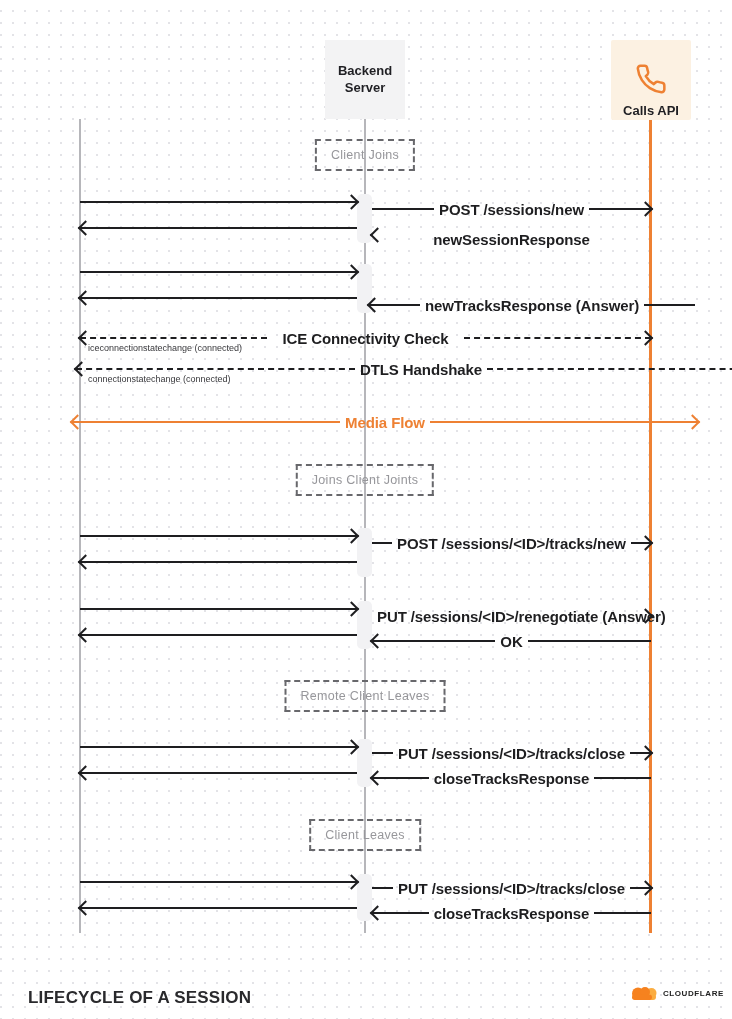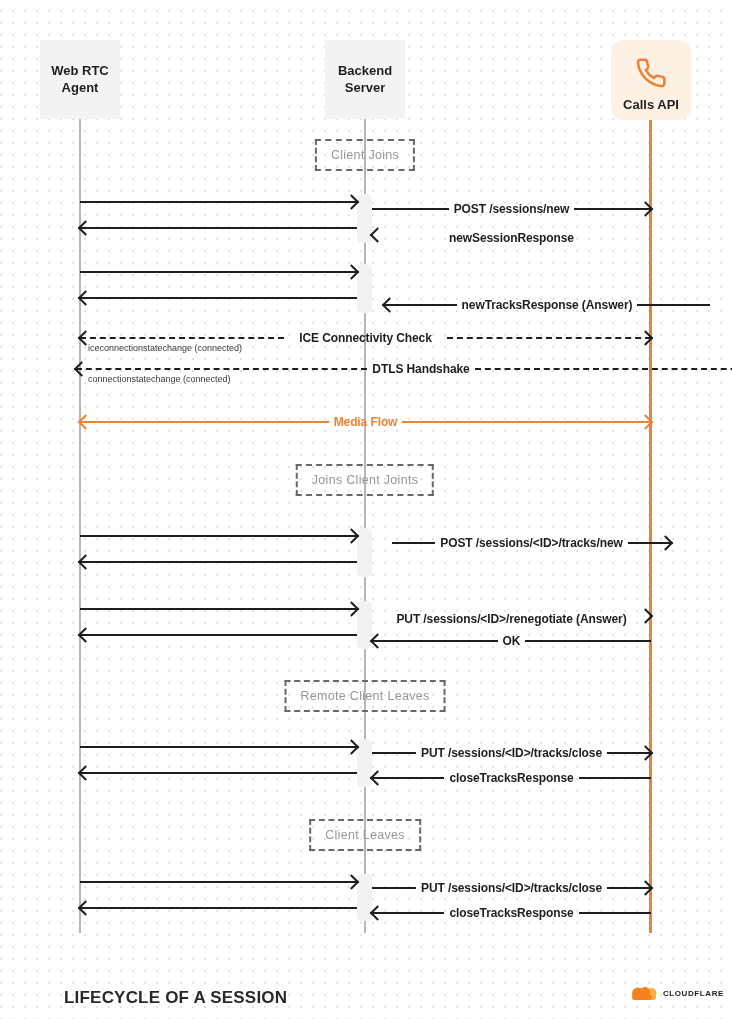--- a/index.html
+++ b/index.html
@@ -14,59 +14,56 @@
     background-image:radial-gradient(circle,var(--dot) 1.2px,transparent 1.4px);
     background-size:12px 12px;background-position:7px 5px;
     font-family:"Liberation Sans",sans-serif;
   }
   
   .actor{position:absolute;top:40px;width:80px;height:79px;background:var(--actor-bg);
     display:flex;align-items:center;justify-content:center;text-align:center;
     font-weight:700;font-size:13px;line-height:1.3;color:#1F1F23;z-index:5;}
   #actor-a{left:40px}
   #actor-b{left:325px}
-  #actor-c{left:611px;height:80px;background:var(--calls-bg);border-radius:13px;
-    flex-direction:column;justify-content:flex-start;padding-top:17px;gap:8px;box-sizing:border-box;}
+  #actor-c{left:611px;height:80px;background:var(--calls-bg);border-radius:2px;
+    flex-direction:column;justify-content:flex-start;padding-top:23px;gap:8px;box-sizing:border-box;}
   
   .ll{position:absolute;top:119px;height:814px;width:2px;background:var(--lifeline);z-index:1;}
   #ll-a{left:79px}
   #ll-b{left:364px}
   #ll-c{left:649px;width:3px;background:var(--accent);top:120px;height:813px;}
   
   .act{position:absolute;left:357px;width:15px;background:#F2F2F4;border-radius:5px;z-index:2;}
   
   .phase{position:absolute;left:365px;transform:translateX(-50%);z-index:3;
     border:2px dashed var(--phase-border);color:var(--phase-text);
     font-size:12.5px;font-weight:500;letter-spacing:.3px;white-space:nowrap;
     padding:7px 14px;}
   
   .arrow{position:absolute;height:12px;display:flex;align-items:center;color:var(--ink);z-index:4;}
   .arrow.orange{color:var(--accent);}
   .seg{flex:1;height:0;border-top:2.5px solid currentColor;}
   .seg.dashed{border-top-style:dashed;}
-  .lbl{font-size:12px;font-weight:700;letter-spacing:-.1px;white-space:nowrap;margin:0 5px;}
+  .lbl{font-size:15px;font-weight:700;letter-spacing:-.1px;white-space:nowrap;margin:0 5px;}
   .head{position:absolute;width:9px;height:9px;top:50%;
     border-top:2.5px solid currentColor;border-right:2.5px solid currentColor;}
   .head.hr{right:0;transform:translateY(-50%) rotate(45deg);}
   .head.hl{left:0;transform:translateY(-50%) rotate(-135deg);}
   .note{position:absolute;font-size:9px;color:var(--note);white-space:nowrap;z-index:4;}
   
   .title{position:absolute;left:28px;top:988px;font-size:17px;font-weight:700;
-    letter-spacing:.2px;color:var(--title);z-index:5;margin-left:36px;}
+    letter-spacing:.2px;color:var(--title);z-index:5;}
   .logo{position:absolute;right:8px;top:986px;display:flex;align-items:center;gap:4px;z-index:5;}
   .brand{font-size:8px;font-weight:800;letter-spacing:.6px;color:#222;}
 </style>
 </head>
 <body>
 
 <div id="cv">
 
-  <div class="actor" id="actor-a">
-    <span>Web RTC Agent</span>
-  </div>
   <div class="actor" id="actor-b">
     <span>Backend Server</span>
   </div>
   <div class="actor" id="actor-c">
     <svg width="32" height="32" viewBox="0 0 24 24" fill="none" stroke="var(--accent)" stroke-width="1.9" stroke-linecap="round" stroke-linejoin="round">
       <path d="M22 16.92v3a2 2 0 0 1-2.18 2 19.79 19.79 0 0 1-8.63-3.07 19.5 19.5 0 0 1-6-6 19.79 19.79 0 0 1-3.07-8.67A2 2 0 0 1 4.11 2h3a2 2 0 0 1 2 1.72 12.84 12.84 0 0 0 .7 2.81 2 2 0 0 1-.45 2.11L8.09 9.91a16 16 0 0 0 6 6l1.27-1.27a2 2 0 0 1 2.11-.45 12.84 12.84 0 0 0 2.81.7A2 2 0 0 1 22 16.92z"></path>
     </svg>
     <span>Calls API</span>
   </div>
 
@@ -116,21 +113,21 @@
       <div class="seg"></div>
     </div>
     <div class="arrow" style="left: 80px; top: 266px; width: 277px;">
       <div class="seg"></div>
       <div class="head hr"></div>
     </div>
     <div class="arrow" style="left: 80px; top: 292px; width: 277px;">
       <div class="head hl"></div>
       <div class="seg"></div>
     </div>
-    <div class="arrow" style="left: 384px; top: 299px; width: 326px;">
+    <div class="arrow" style="left: 369px; top: 299px; width: 326px;">
       <div class="head hl"></div>
       <div class="seg"></div>
       <span class="lbl">newTracksResponse (Answer)</span>
       <div class="seg"></div>
     </div>
     <div class="arrow" style="left: 80px; top: 332px; width: 571px; gap: 10px;">
       <div class="head hl"></div>
       <div class="seg dashed"></div>
       <span class="lbl">ICE Connectivity Check</span>
       <div class="seg dashed"></div>
@@ -138,46 +135,46 @@
     </div>
     <div class="note" style="left: 88px; top: 343px;">iceconnectionstatechange (connected)</div>
     <div class="arrow" style="left: 76px; top: 363px; width: 690px;">
       <div class="head hl"></div>
       <div class="seg dashed"></div>
       <span class="lbl">DTLS Handshake</span>
       <div class="seg dashed"></div>
       <div class="head hr"></div>
     </div>
     <div class="note" style="left: 88px; top: 374px;">connectionstatechange (connected)</div>
-    <div class="arrow orange" style="left: 80px; top: 416px; width: 571px;">
+    <div class="arrow orange" style="left: 72px; top: 416px; width: 626px;">
       <div class="head hl"></div>
       <div class="seg"></div>
       <span class="lbl">Media Flow</span>
       <div class="seg"></div>
       <div class="head hr"></div>
     </div>
     <div class="arrow" style="left: 80px; top: 530px; width: 277px;">
       <div class="seg"></div>
       <div class="head hr"></div>
     </div>
-    <div class="arrow" style="left: 392px; top: 537px; width: 279px; justify-content: flex-end;">
+    <div class="arrow" style="left: 372px; top: 537px; width: 279px; justify-content: flex-end;">
       <div class="seg"></div>
       <span class="lbl">POST /sessions/&lt;ID&gt;/tracks/new</span>
       <div class="seg"></div>
       <div class="head hr"></div>
     </div>
     <div class="arrow" style="left: 80px; top: 556px; width: 277px;">
       <div class="head hl"></div>
       <div class="seg"></div>
     </div>
     <div class="arrow" style="left: 80px; top: 603px; width: 277px;">
       <div class="seg"></div>
       <div class="head hr"></div>
     </div>
-    <div class="arrow" style="left: 372px; top: 610px; width: 279px; flex-direction: column;">
+    <div class="arrow" style="left: 372px; top: 610px; width: 279px;">
       <div class="seg"></div>
       <span class="lbl">PUT /sessions/&lt;ID&gt;/renegotiate (Answer)</span>
       <div class="seg"></div>
       <div class="head hr"></div>
     </div>
     <div class="arrow" style="left: 80px; top: 629px; width: 277px;">
       <div class="head hl"></div>
       <div class="seg"></div>
     </div>
     <div class="arrow" style="left: 372px; top: 635px; width: 279px; text-align: center;">

